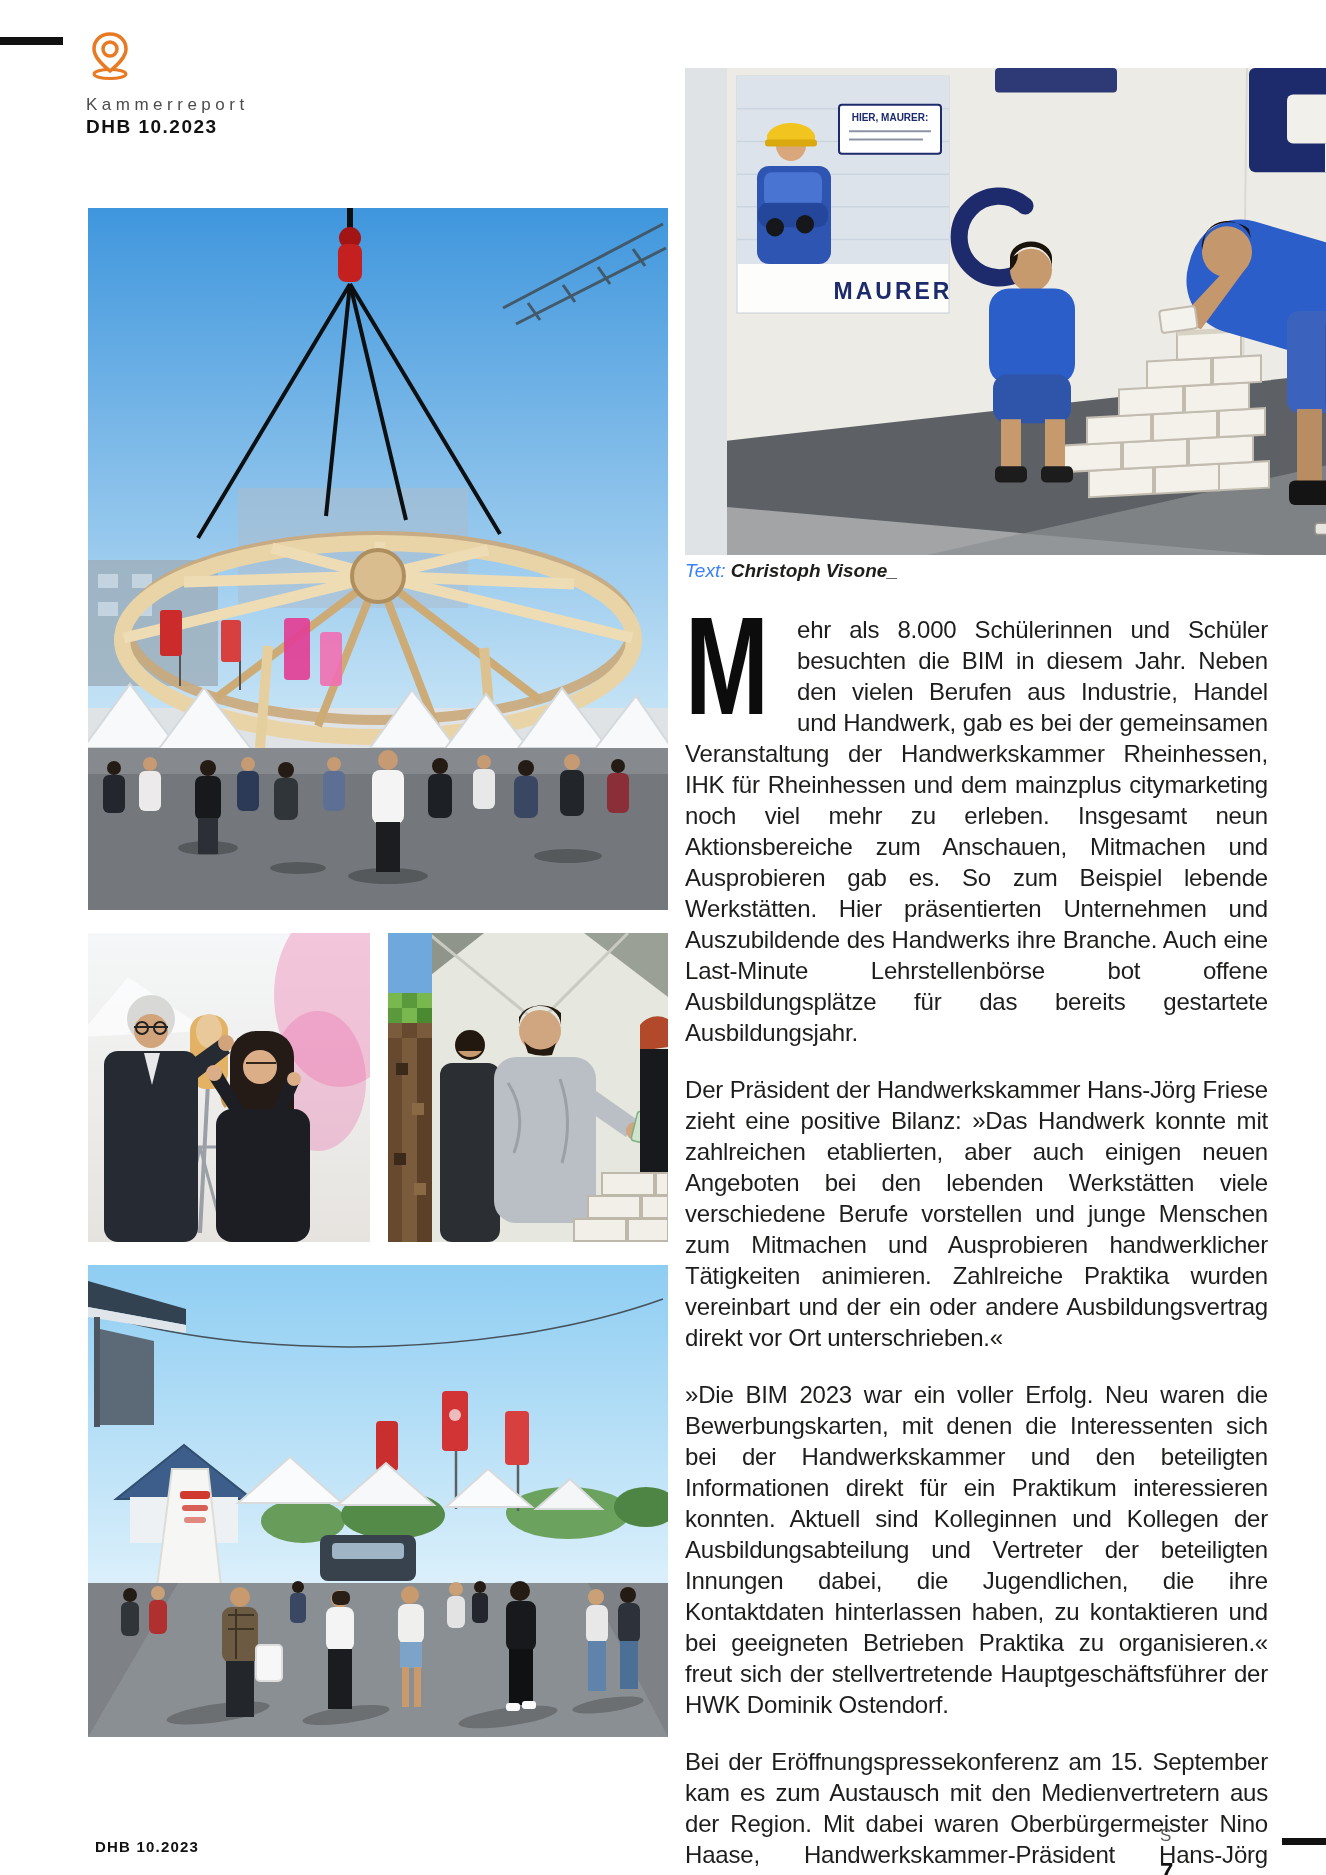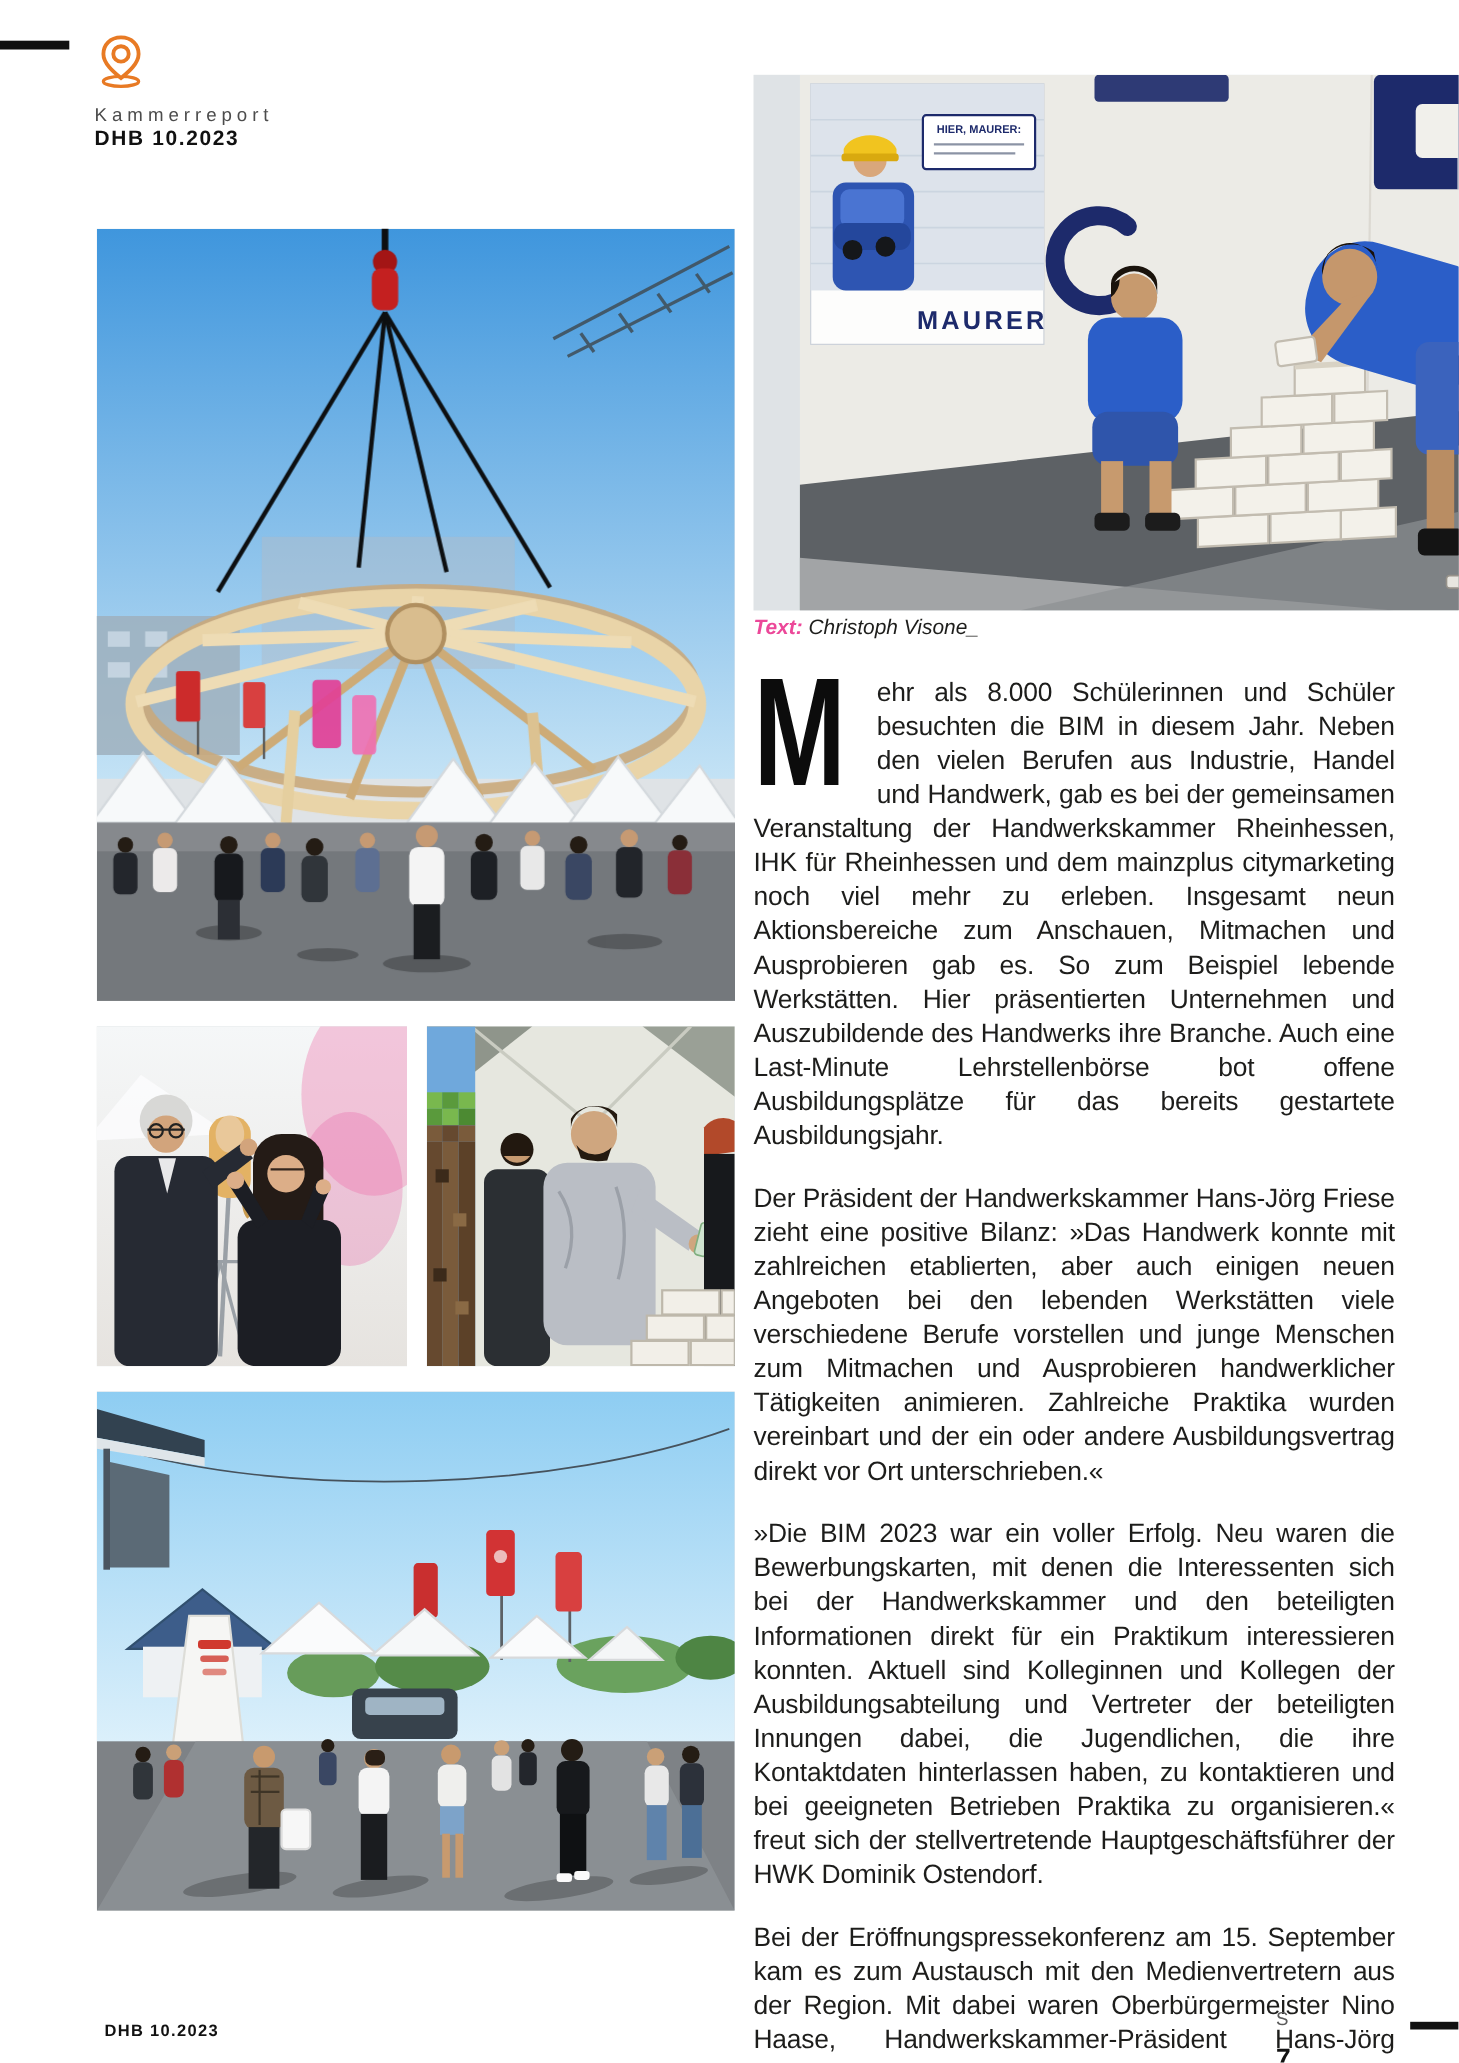--- a/index.html
+++ b/index.html
@@ -18,22 +18,22 @@
   .ph{overflow:hidden;background:#dfe3e6;}
   .ph svg{display:block;width:100%;height:100%;}
   .ph-roof{left:88px;top:208px;width:580px;height:702px;}
   .ph-maurer{left:685px;top:68px;width:641px;height:487px;padding-left:42px;}
   .ph-hair{left:88px;top:933px;width:282px;height:309px;}
   .ph-brick{left:388px;top:933px;width:280px;height:309px;}
   .ph-fair{left:88px;top:1265px;width:580px;height:472px;}
 
   
   .caption{left:685px;top:560px;width:583px;font-size:19px;font-style:italic;color:#1d1d1b;}
-  .caption .lbl{font-weight:700;color:#ec4899;}
-  .caption .author{font-weight:400;}
+  .caption .lbl{font-weight:400;color:#3b82f6;}
+  .caption .author{font-weight:700;}
 
   
   .article{left:685px;top:614px;width:583px;color:#1d1d1b;}
   .article p{margin:0 0 26px 0;font-size:24px;line-height:31px;text-align:justify;letter-spacing:-0.2px;}
   .dropcap{float:left;width:96px;height:100px;margin:2px 16px 0 0;}
   .dropcap span{display:block;font-size:140px;line-height:100px;font-weight:700;transform:scaleX(.72);transform-origin:0 0;color:#0c0c0c;}
 
   
   .footer-left{left:95px;top:1838px;display:flex;align-items:baseline;gap:20px;}
   .f-issue{font-size:15px;font-weight:700;letter-spacing:1.2px;color:#111;}

